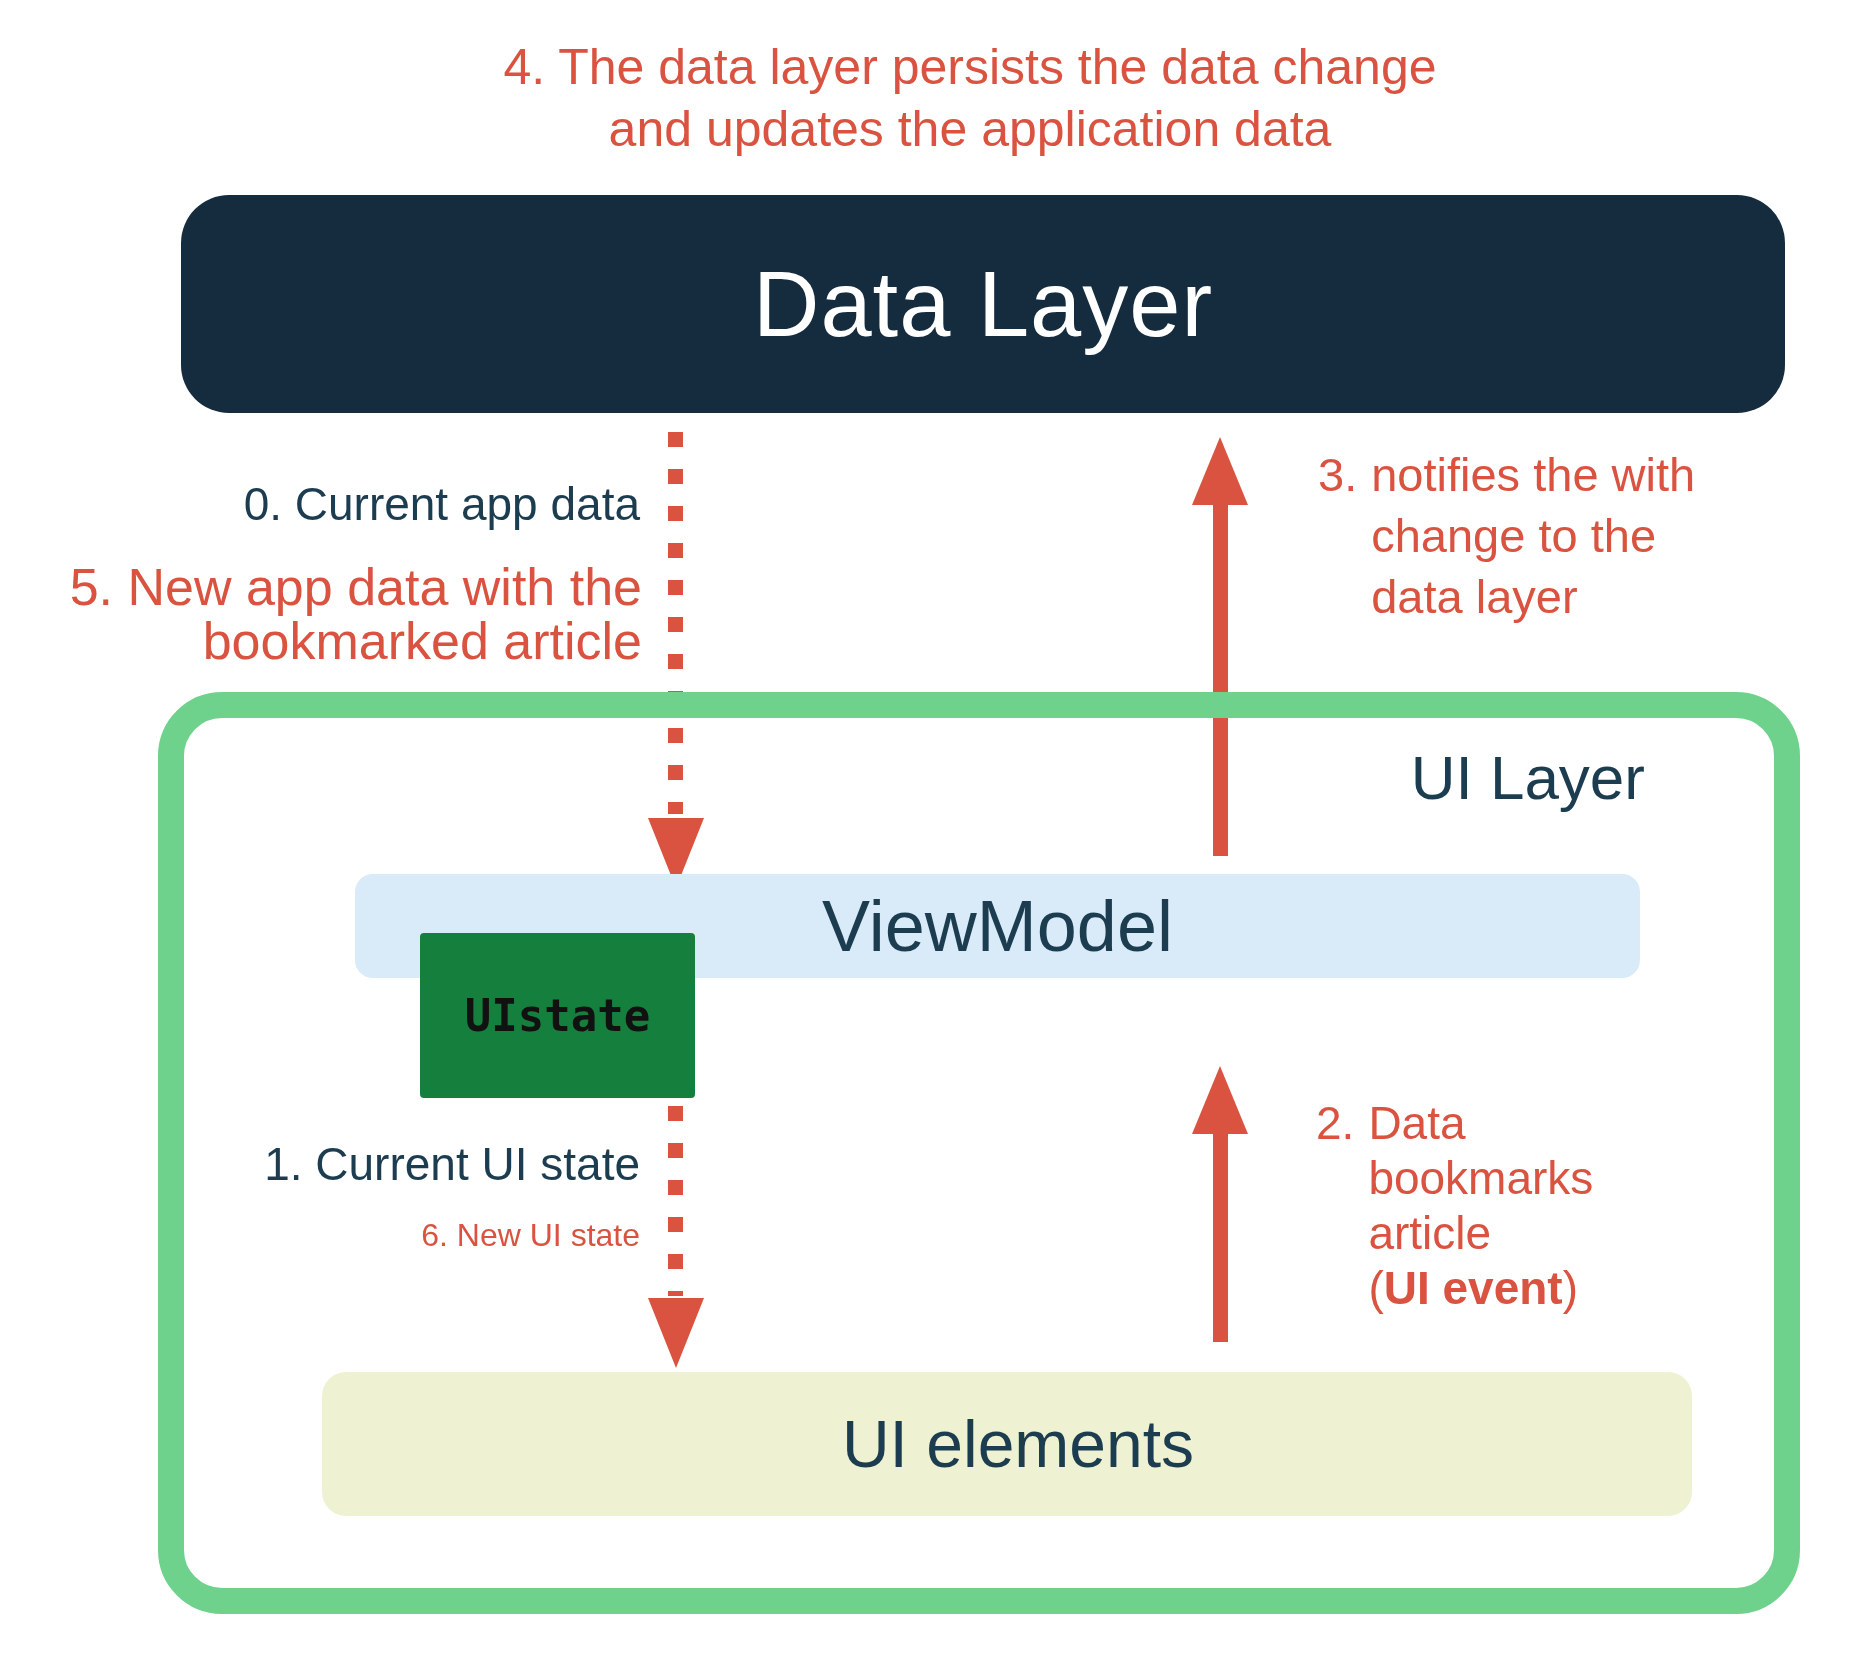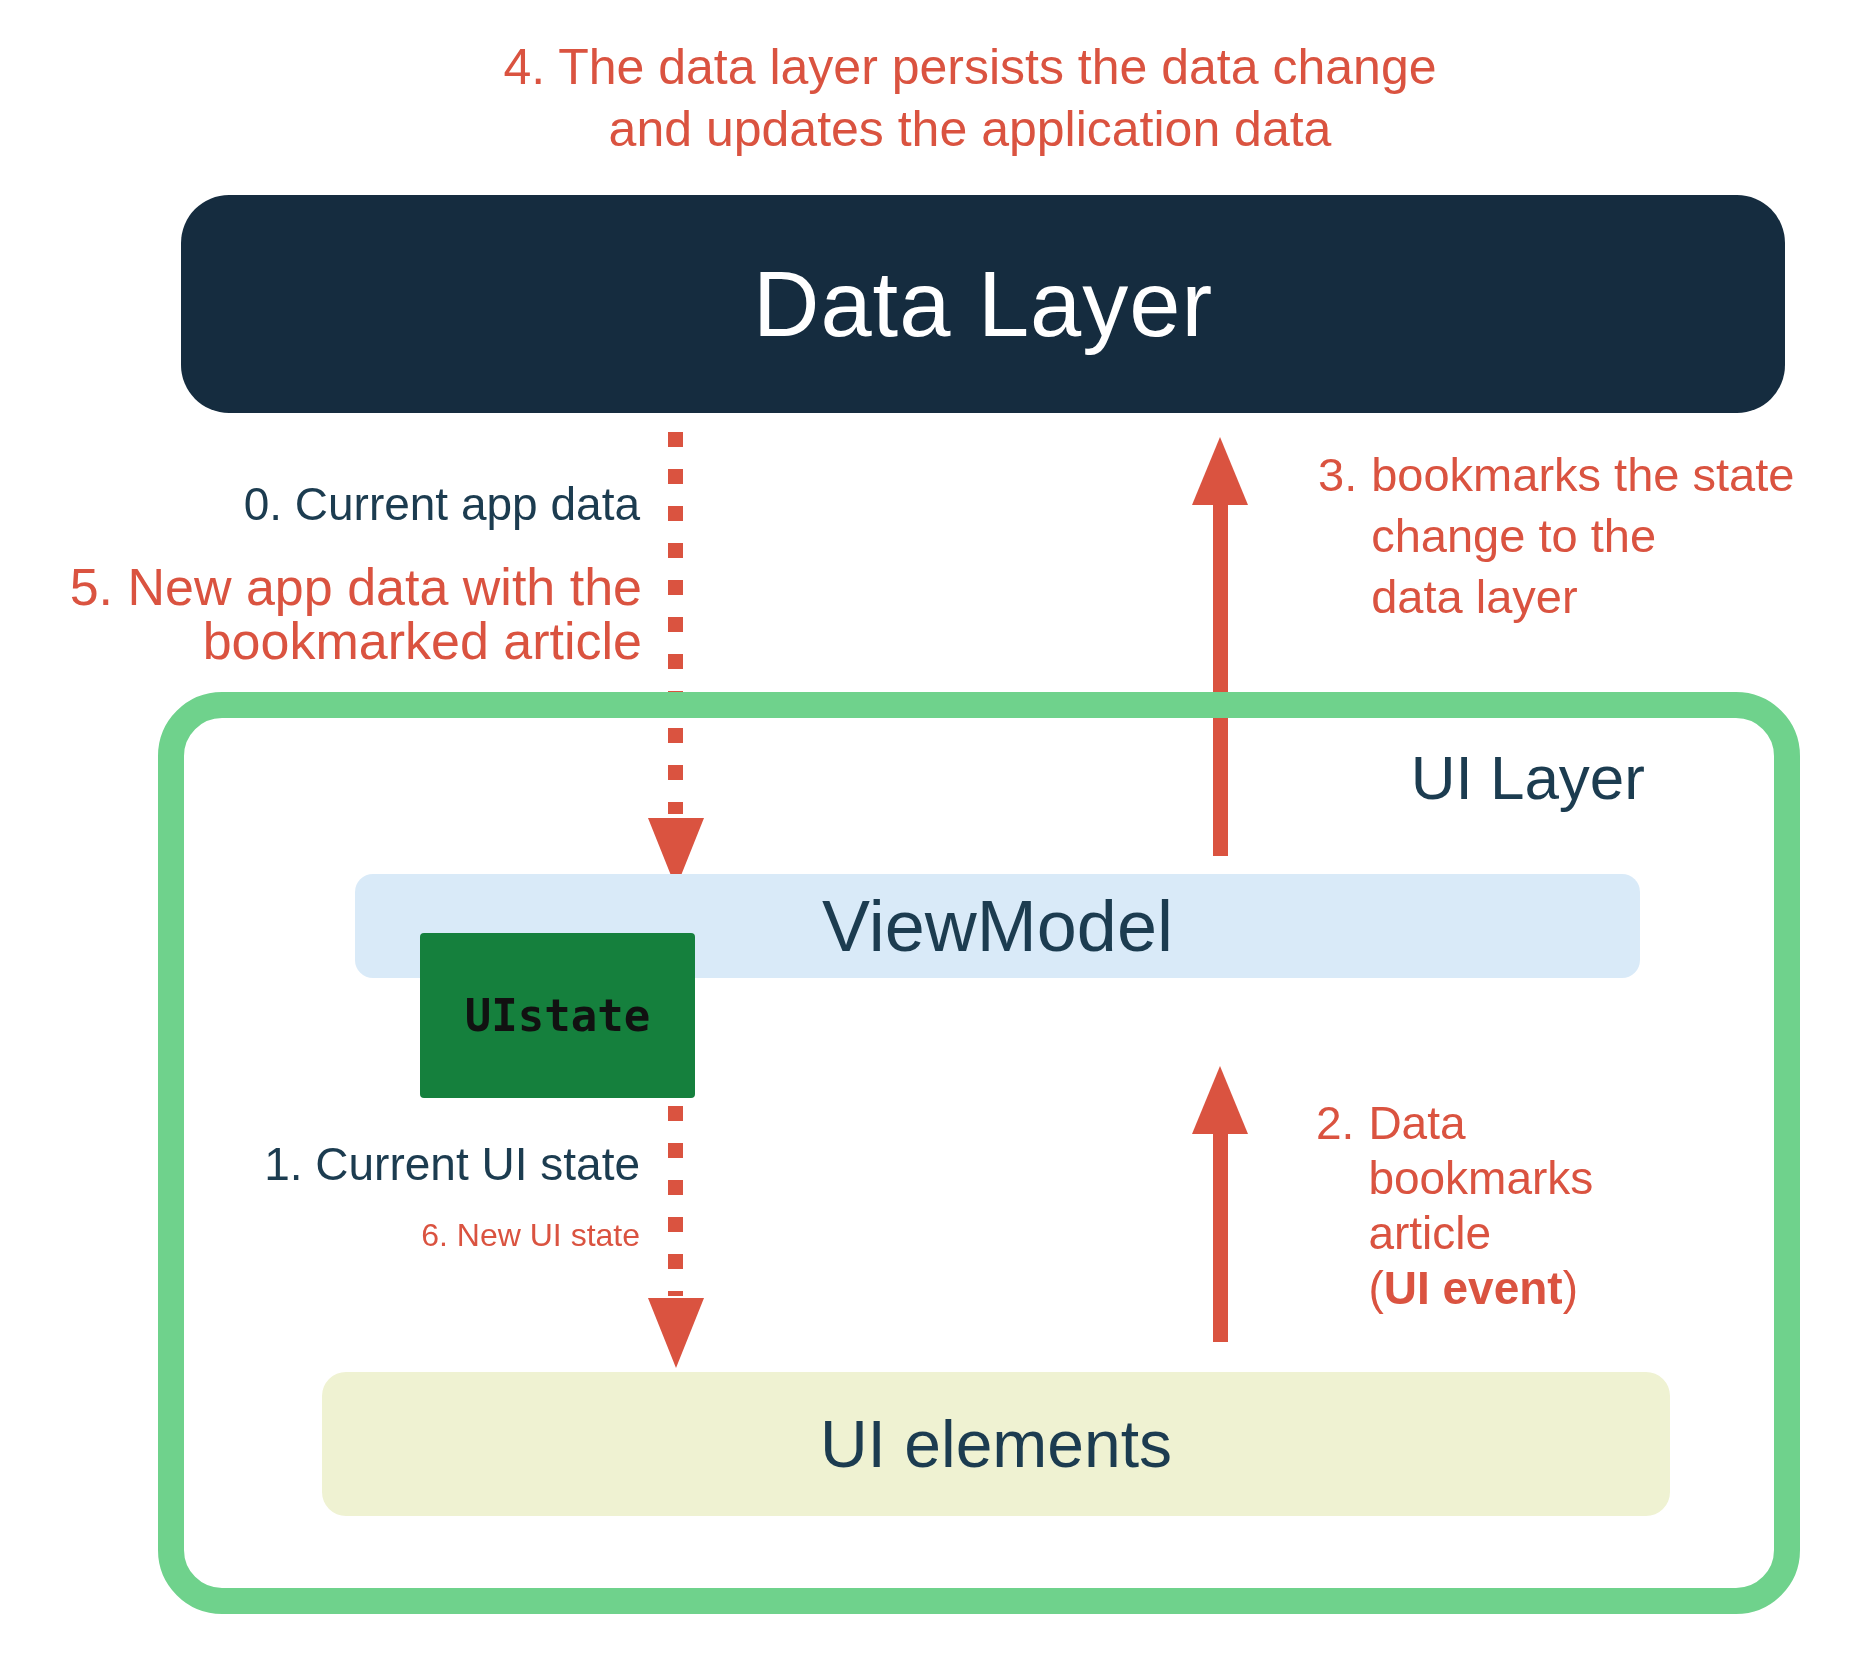--- a/index.html
+++ b/index.html
@@ -36,21 +36,21 @@
     display:flex; flex-direction:row; align-items:center; justify-content:center;
     line-height:58px;
   }
   .ui-state-chip span {
     font-family:"DejaVu Sans Mono","Liberation Mono",monospace;
     font-weight:bold; font-size:44px; color:#111111;
   }
   .ui-elements-box {
     left:322px; top:1372px; width:1348px; height:144px;
     background:#EFF2D2; border-radius:24px;
-    display:flex; align-items:center; justify-content:center;
+    display:flex; align-items:center; justify-content:center;padding-left:22px;
   }
   .ui-elements-label { color:#1C3C50; font-size:66px; font-weight:400; }
   
   .dashed-v {
     width:15px;
     background-image:repeating-linear-gradient(to bottom,#DA5340 0 15px,transparent 15px 37px);
   }
   .dash-1 { left:668px; top:432px; height:382px; }
   .dash-2 { left:668px; top:1106px; height:190px; }
   .head-down {
@@ -114,21 +114,21 @@
     <div>5. New app data with the</div>
     <div>bookmarked article</div>
   </div>
 
   <div class="abs head-up head-up-3"></div>
   <div class="abs shaft shaft-3"></div>
 
   <div class="abs step3 num-block red">
     <span class="num">3.</span>
     <span>
-      <div>bookmarks the state</div>
+      <div>notifies the with</div>
       <div>change to the</div>
       <div>data layer</div>
     </span>
   </div>
 
   <div class="abs ui-layer-box"></div>
   <div class="abs ui-layer-label">UI Layer</div>
 
   <div class="abs viewmodel-box">
     <span class="viewmodel-label">ViewModel</span>

